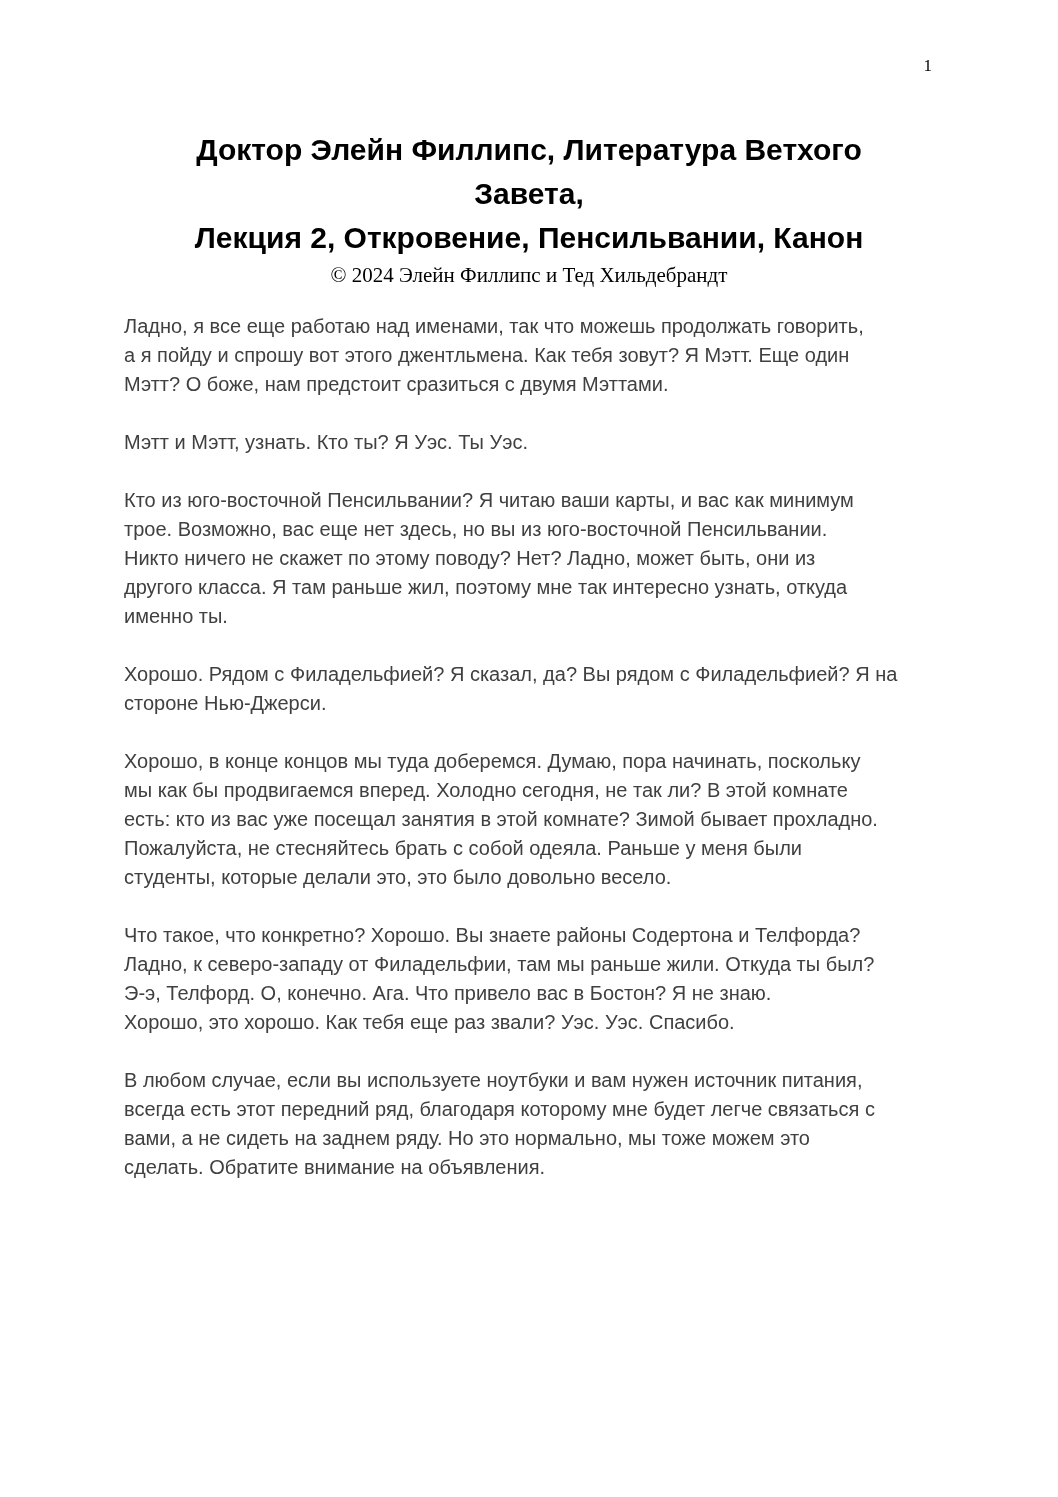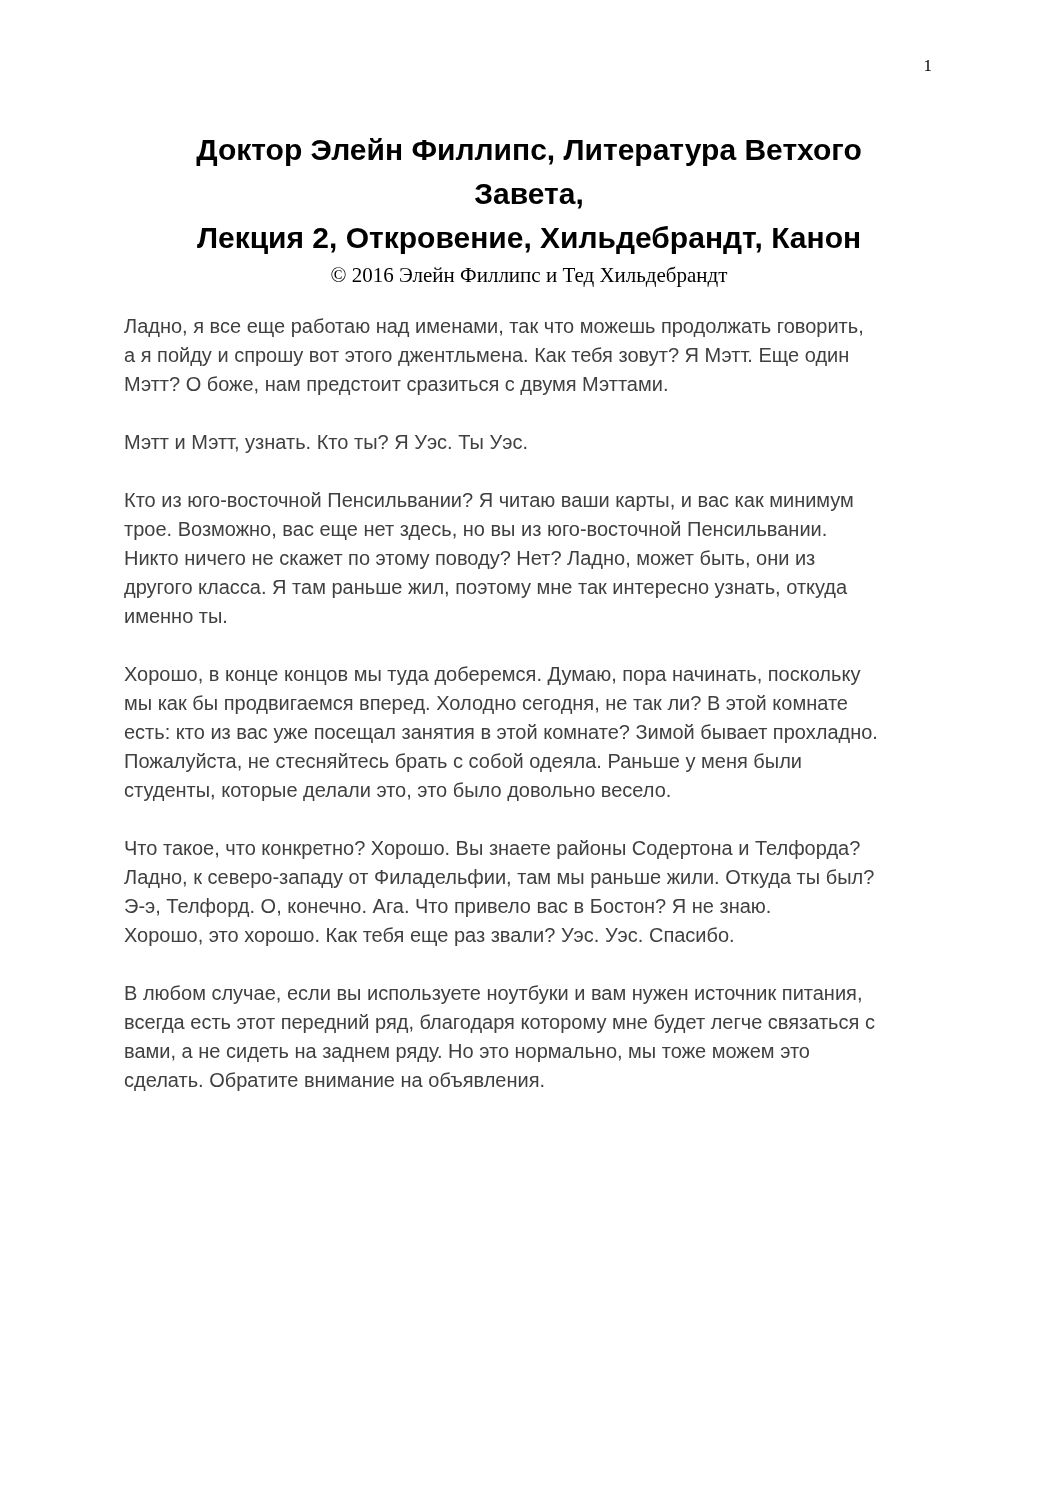--- a/index.html
+++ b/index.html
@@ -64,34 +64,36 @@
 <body>
 
 <div class="page">
 
   <div class="page-number">1</div>
 
   <div class="content">
 
     <h1 class="doc-title">Доктор Элейн Филлипс, Литература Ветхого
 Завета,
-Лекция 2, Откровение, Хильдебрандт, Канон</h1>
+Лекция 2, Откровение, Пенсильвании, Канон</h1>
 
-    <p class="copyright">© 2016 Элейн Филлипс и Тед Хильдебрандт</p>
+    <p class="copyright">© 2024 Элейн Филлипс и Тед Хильдебрандт</p>
 
     <div class="body-text">
       <p class="paragraph">Ладно, я все еще работаю над именами, так что можешь продолжать говорить,
 а я пойду и спрошу вот этого джентльмена. Как тебя зовут? Я Мэтт. Еще один
 Мэтт? О боже, нам предстоит сразиться с двумя Мэттами.</p>
       <p class="paragraph">Мэтт и Мэтт, узнать. Кто ты? Я Уэс. Ты Уэс.</p>
       <p class="paragraph">Кто из юго-восточной Пенсильвании? Я читаю ваши карты, и вас как минимум
 трое. Возможно, вас еще нет здесь, но вы из юго-восточной Пенсильвании.
 Никто ничего не скажет по этому поводу? Нет? Ладно, может быть, они из
 другого класса. Я там раньше жил, поэтому мне так интересно узнать, откуда
 именно ты.</p>
+      <p class="paragraph">Хорошо. Рядом с Филадельфией? Я сказал, да? Вы рядом с Филадельфией? Я на
+стороне Нью-Джерси.</p>
       <p class="paragraph">Хорошо, в конце концов мы туда доберемся. Думаю, пора начинать, поскольку
 мы как бы продвигаемся вперед. Холодно сегодня, не так ли? В этой комнате
 есть: кто из вас уже посещал занятия в этой комнате? Зимой бывает прохладно.
 Пожалуйста, не стесняйтесь брать с собой одеяла. Раньше у меня были
 студенты, которые делали это, это было довольно весело.</p>
       <p class="paragraph">Что такое, что конкретно? Хорошо. Вы знаете районы Содертона и Телфорда?
 Ладно, к северо-западу от Филадельфии, там мы раньше жили. Откуда ты был?
 Э-э, Телфорд. О, конечно. Ага. Что привело вас в Бостон? Я не знаю.
 Хорошо, это хорошо. Как тебя еще раз звали? Уэс. Уэс. Спасибо.</p>
       <p class="paragraph">В любом случае, если вы используете ноутбуки и вам нужен источник питания,

